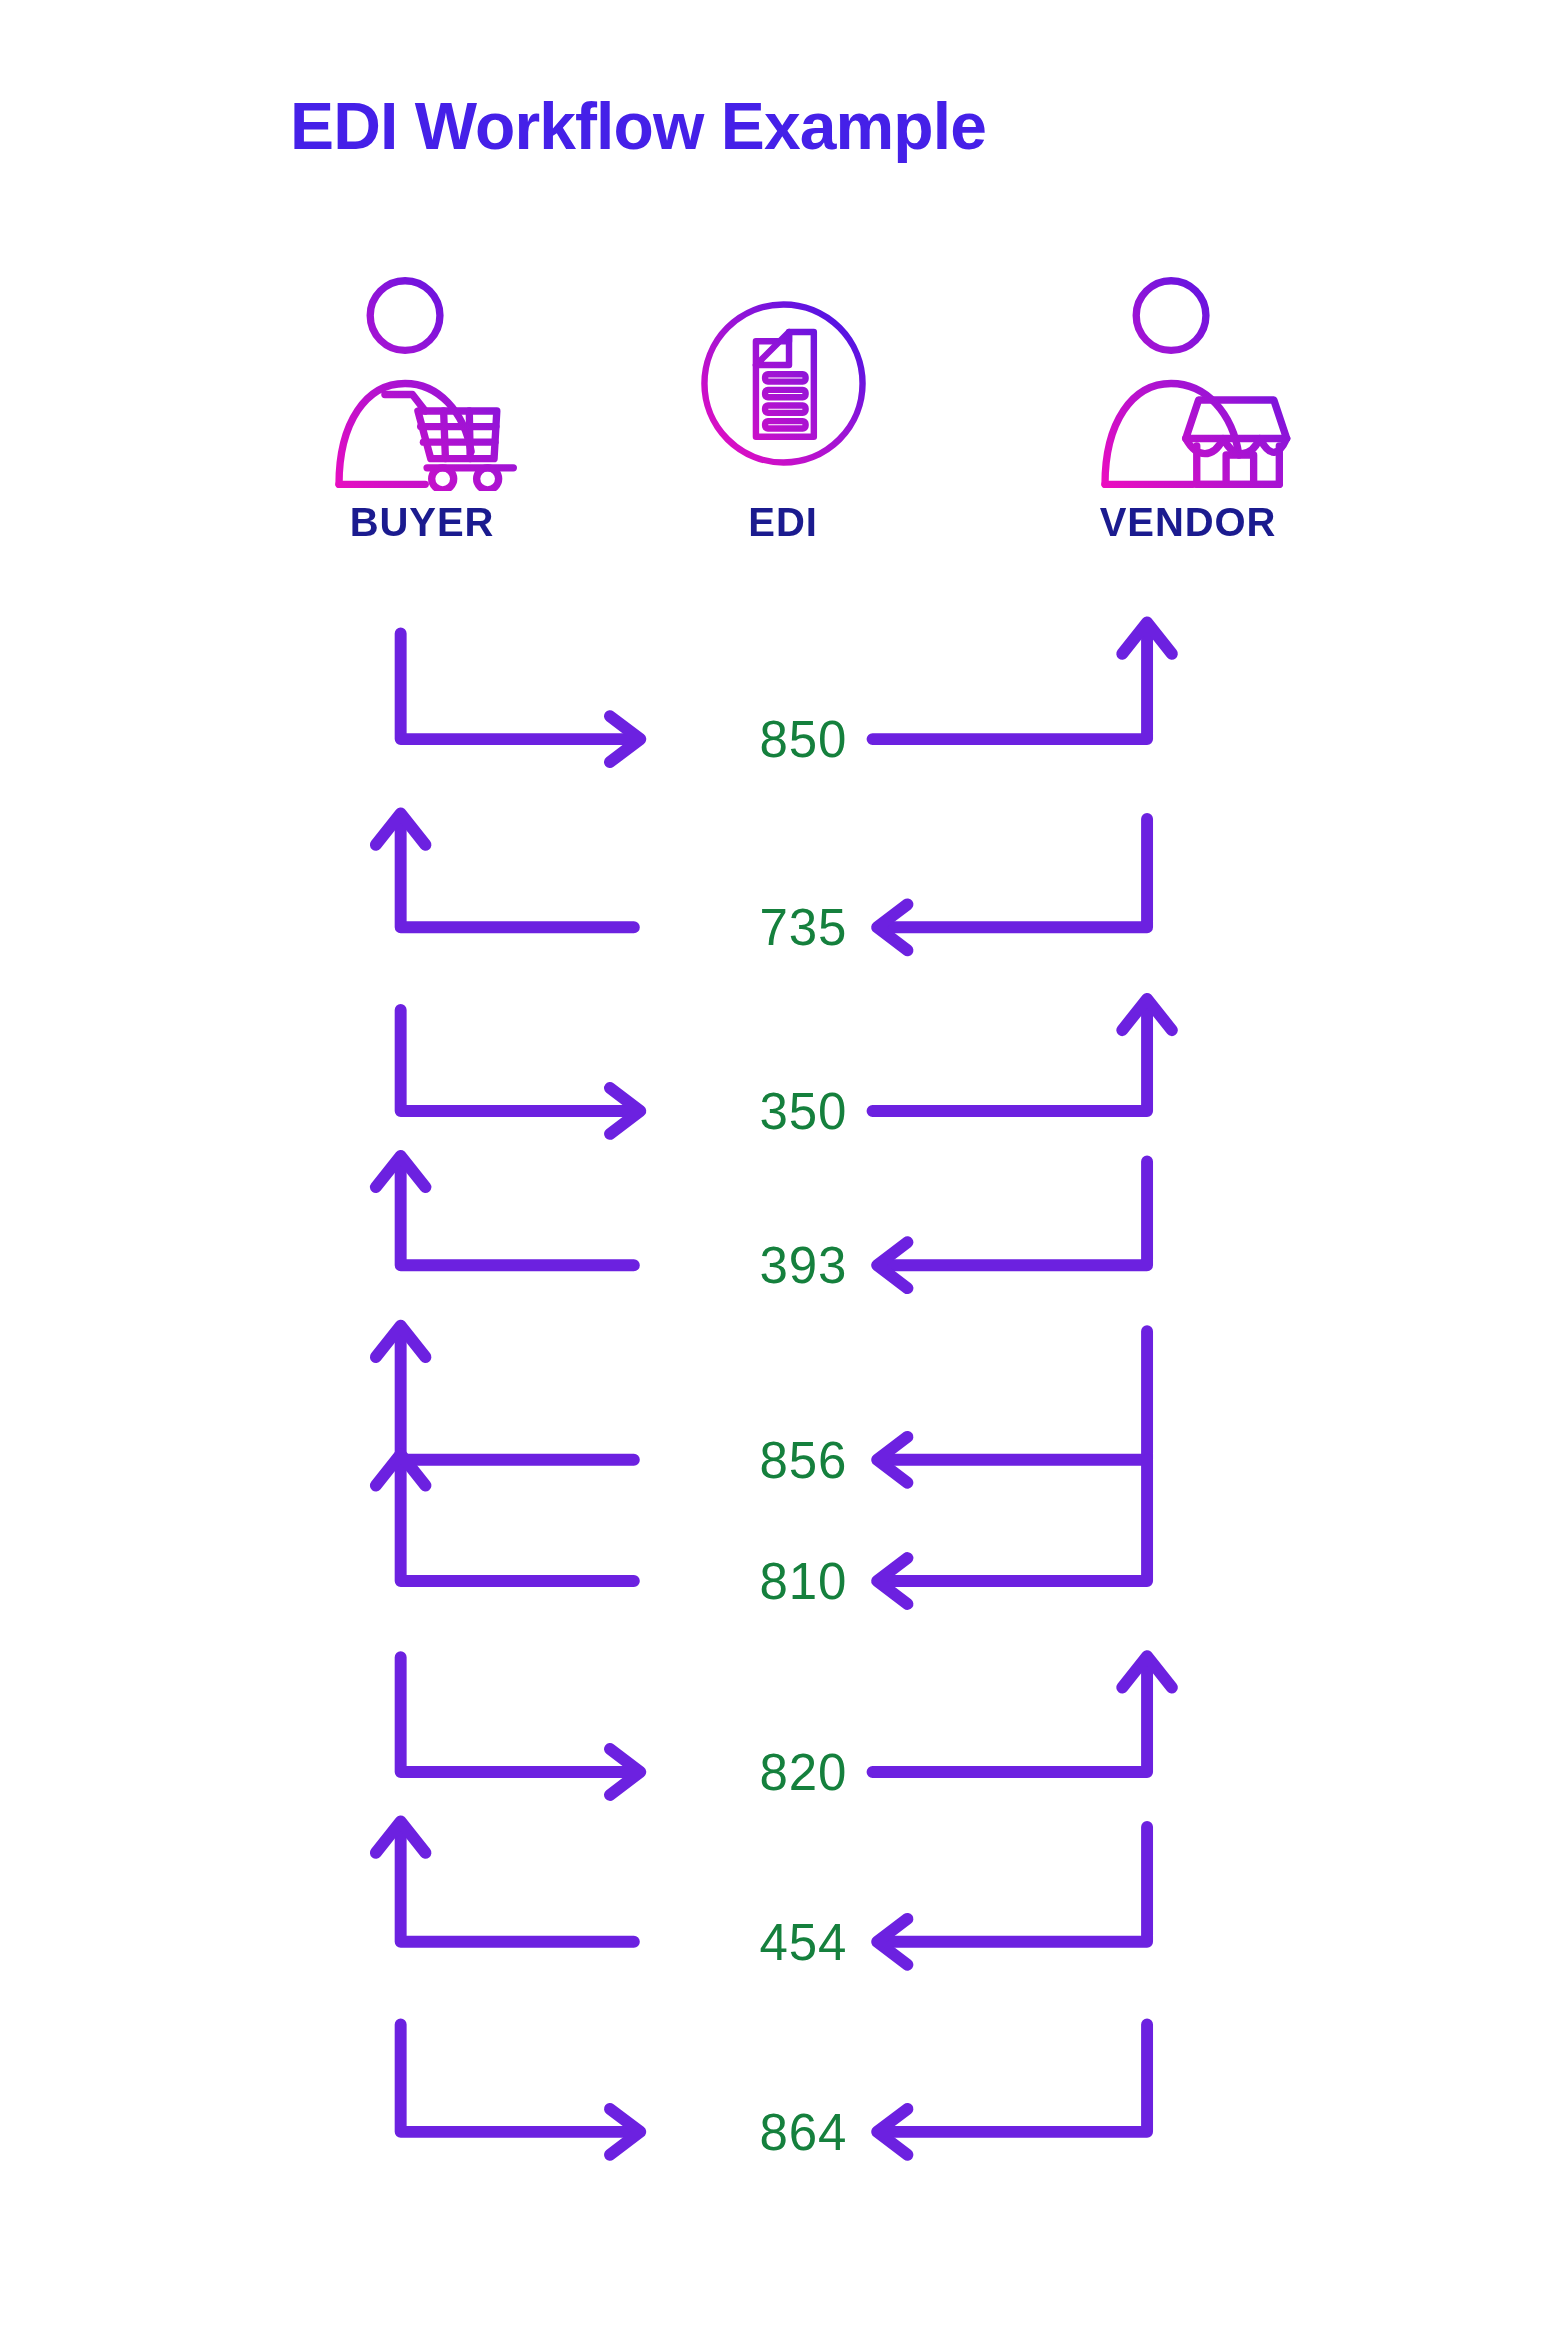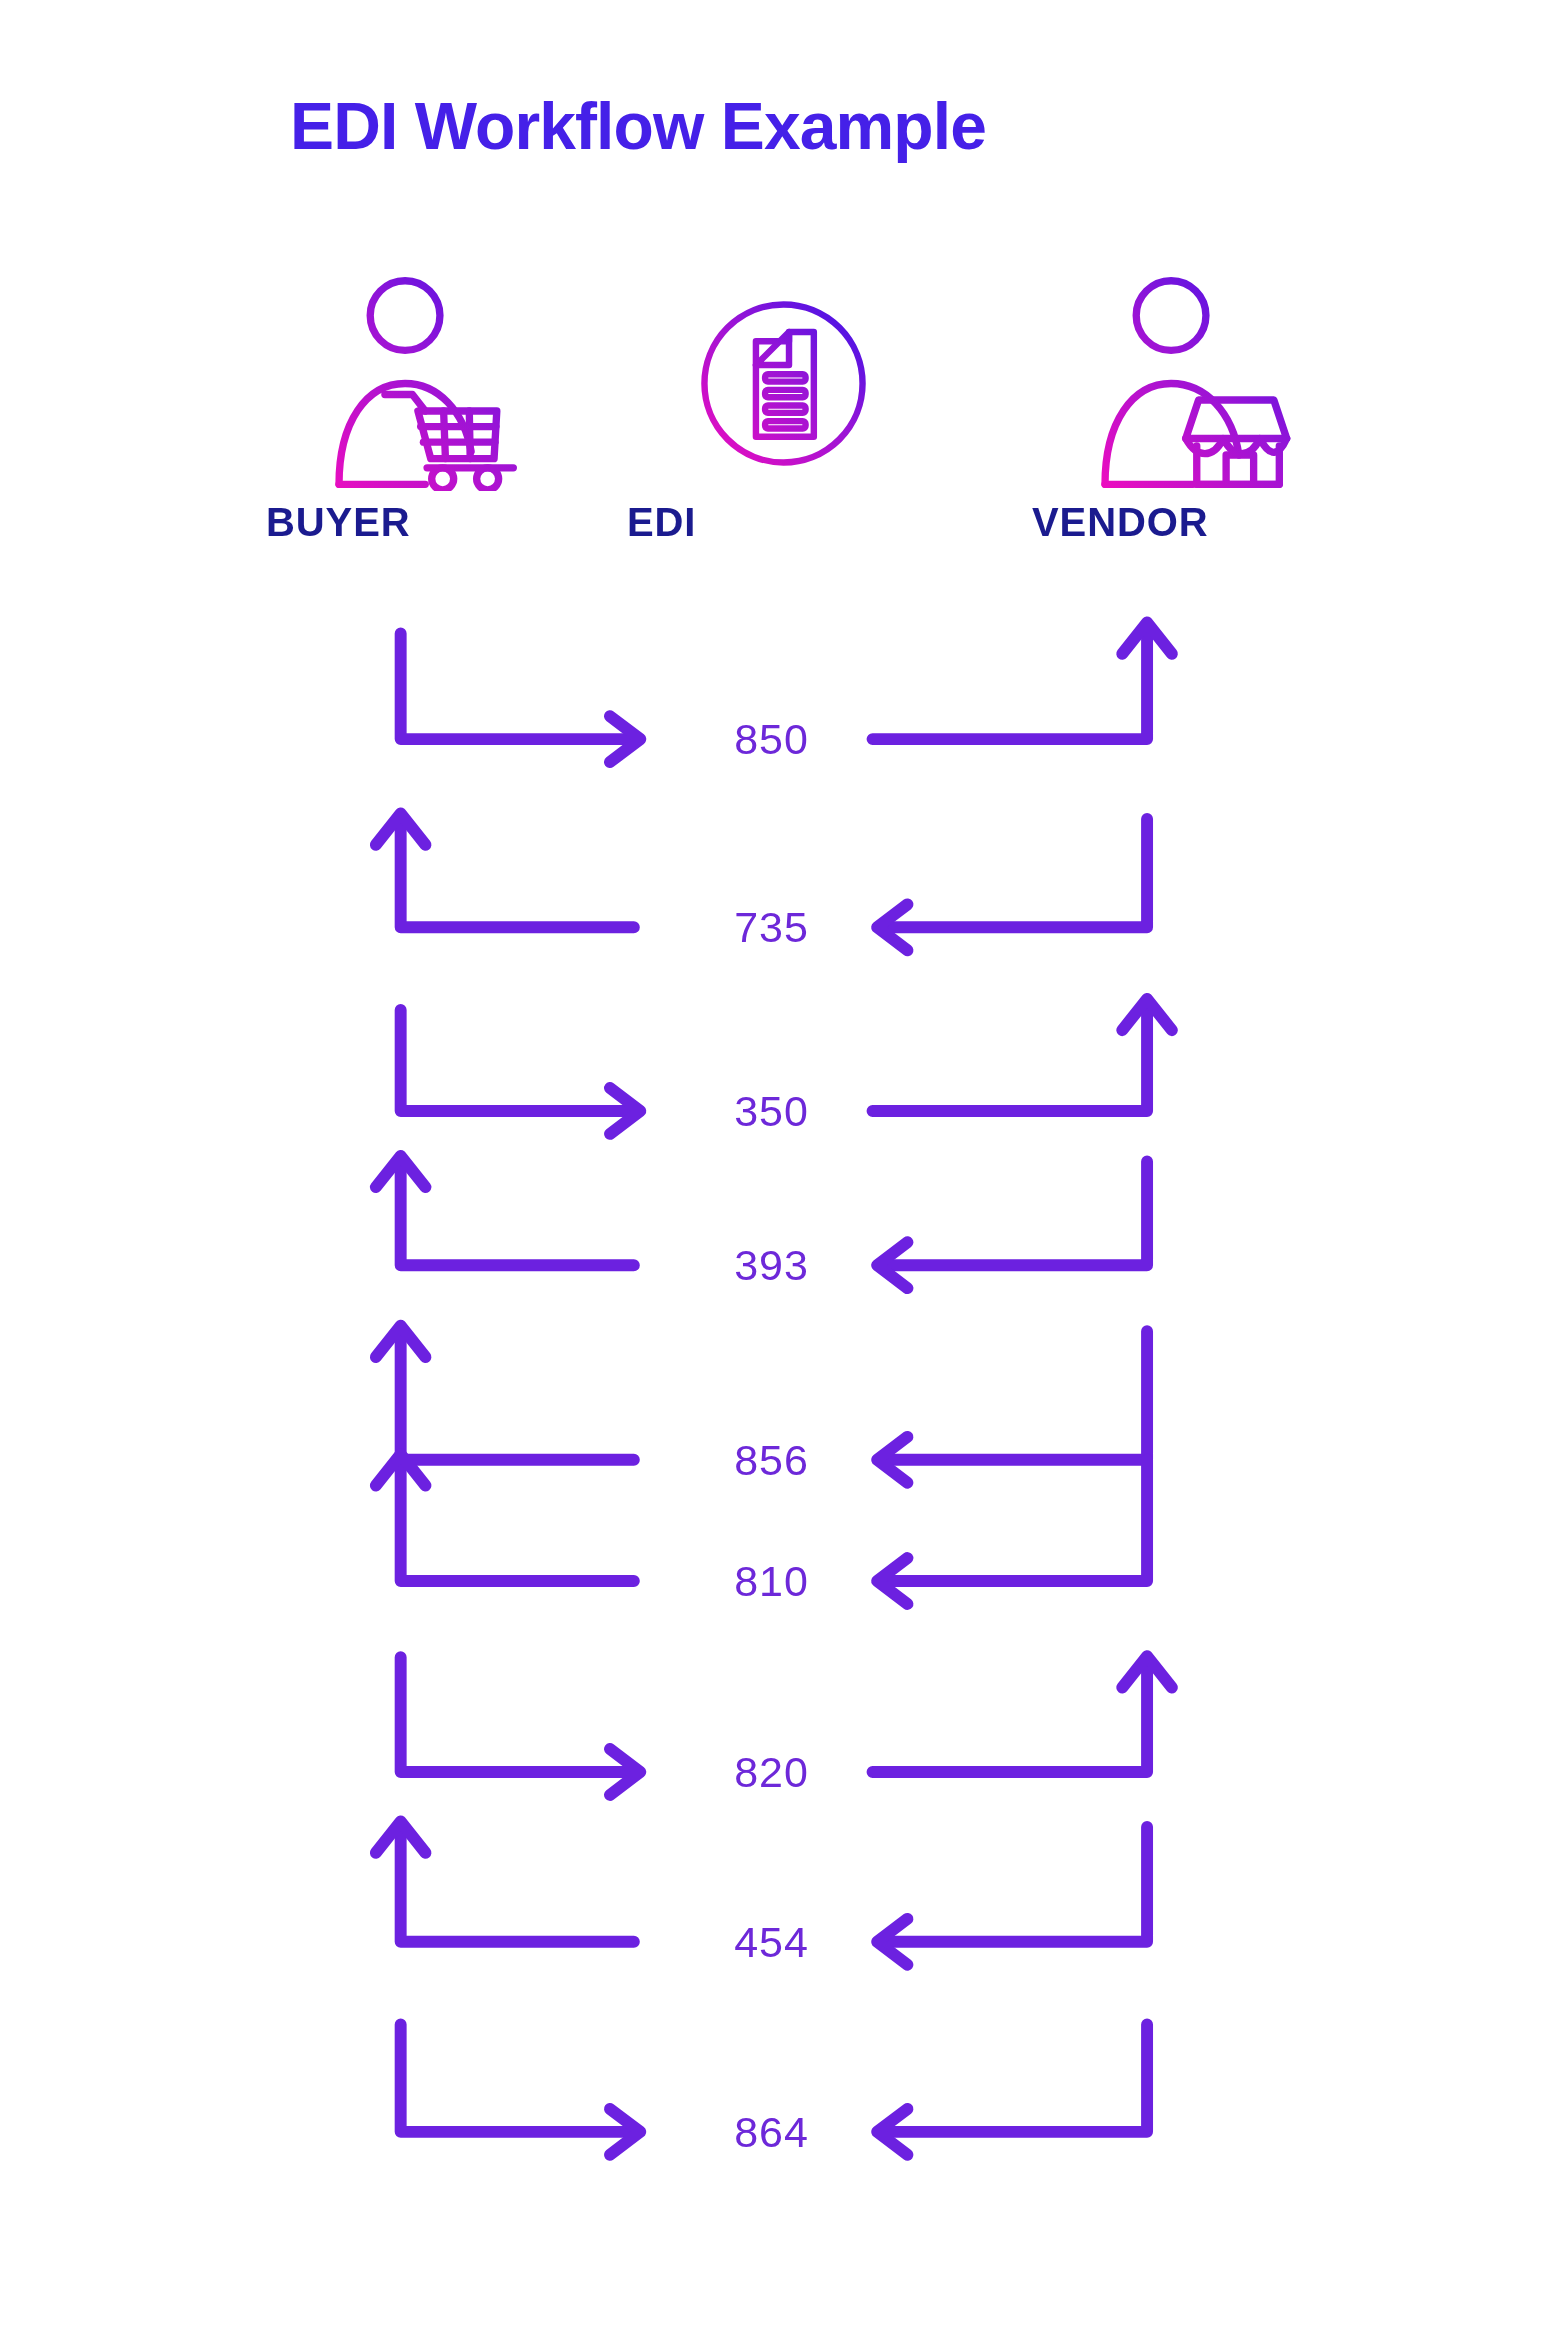--- a/index.html
+++ b/index.html
@@ -43,21 +43,21 @@
     position: absolute;
     top: 275px;
     left: 0;
     width: 1567px;
     height: 312px;
   }
   .actor {
     position: absolute;
     top: 0;
     width: 312px;
-    text-align: left;
+    text-align: center;
   }
   .actor-buyer  { left: 266px; }
   .actor-edi    { left: 627px; }
   .actor-vendor { left: 1032px; }
 
   .actor-icon {
     height: 216px;
     display: flex;
     align-items: center;
     justify-content: center;
@@ -79,26 +79,26 @@
     width: 1567px;
     height: 1726px;
   }
   .flow svg { display: block; }
 
   .msg-code {
     position: absolute;
     width: 239px;
     text-align: center;
     font-family: "Liberation Sans", sans-serif;
-    font-size: 43px;
+    font-size: 51px;
     font-weight: 400;
     letter-spacing: 0.9px;
-    color: #6d28d9;
+    color: #15803d;
     transform: translateY(-50%);
-    left: 652px;
+    left: 684px;
   }
 </style>
 </head>
 <body>
 
 <div id="page-root">
 
   <div class="title">
     <span class="t-strong">EDI</span><span class="t-light"> Workflow Example</span>
   </div>

